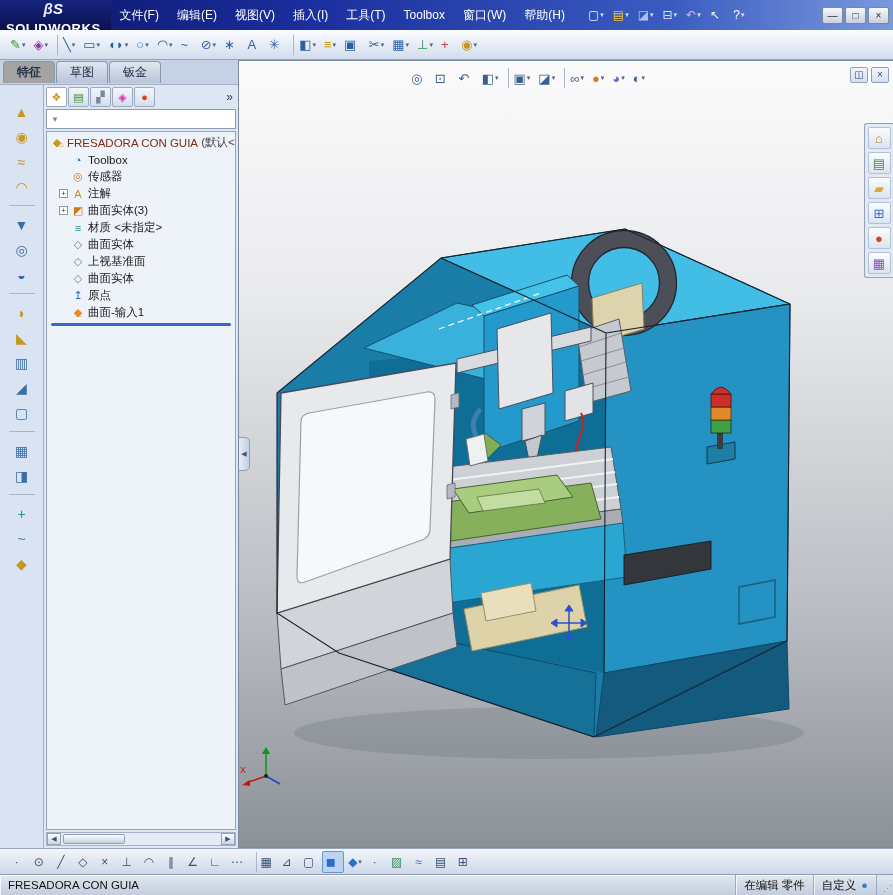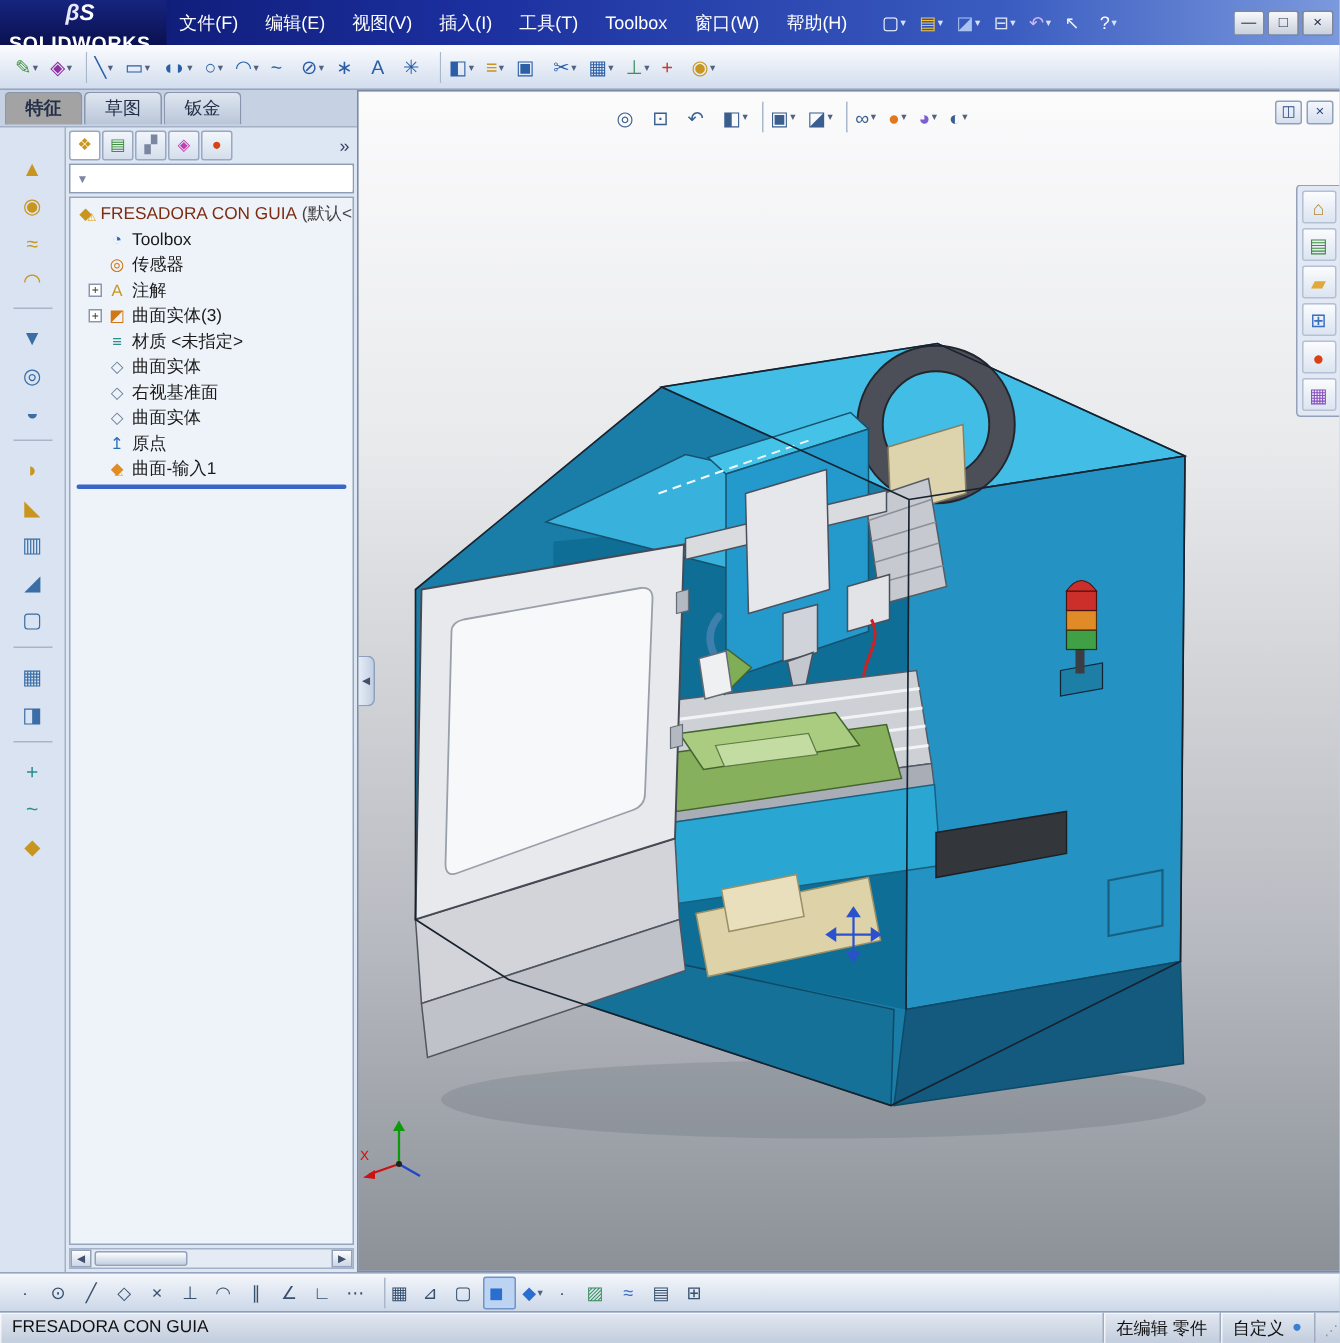--- a/index.html
+++ b/index.html
@@ -405,21 +405,21 @@
         <div class="trow">
           <span class="texp" style="visibility: hidden;">+</span>
           <span class="tglyph" style="color: rgb(106, 127, 154);">◇</span>
 
           <span class="tlabel">曲面实体</span>
         </div>
         <div class="trow">
           <span class="texp" style="visibility: hidden;">+</span>
           <span class="tglyph" style="color: rgb(106, 127, 154);">◇</span>
 
-          <span class="tlabel">右视基准面</span>
+          <span class="tlabel">上视基准面</span>
         </div>
         <div class="trow">
           <span class="texp" style="visibility: hidden;">+</span>
           <span class="tglyph" style="color: rgb(106, 127, 154);">◇</span>
 
           <span class="tlabel">曲面实体</span>
         </div>
         <div class="trow">
           <span class="texp" style="visibility: hidden;">+</span>
           <span class="tglyph" style="color: rgb(42, 111, 189);">↥</span>

